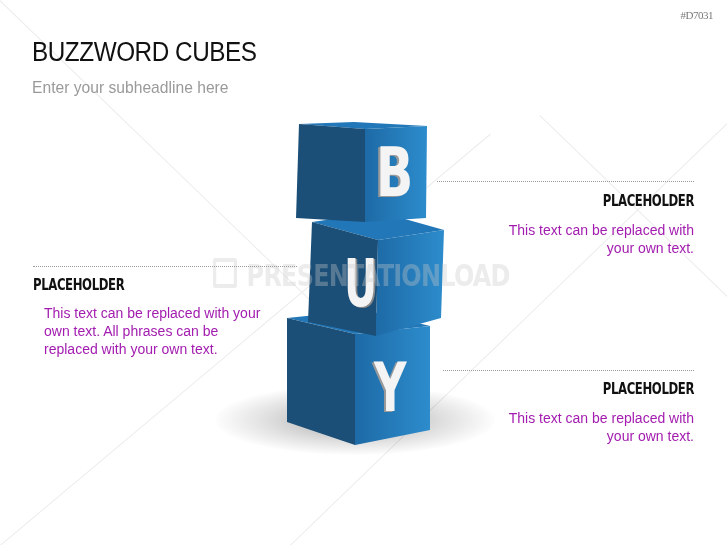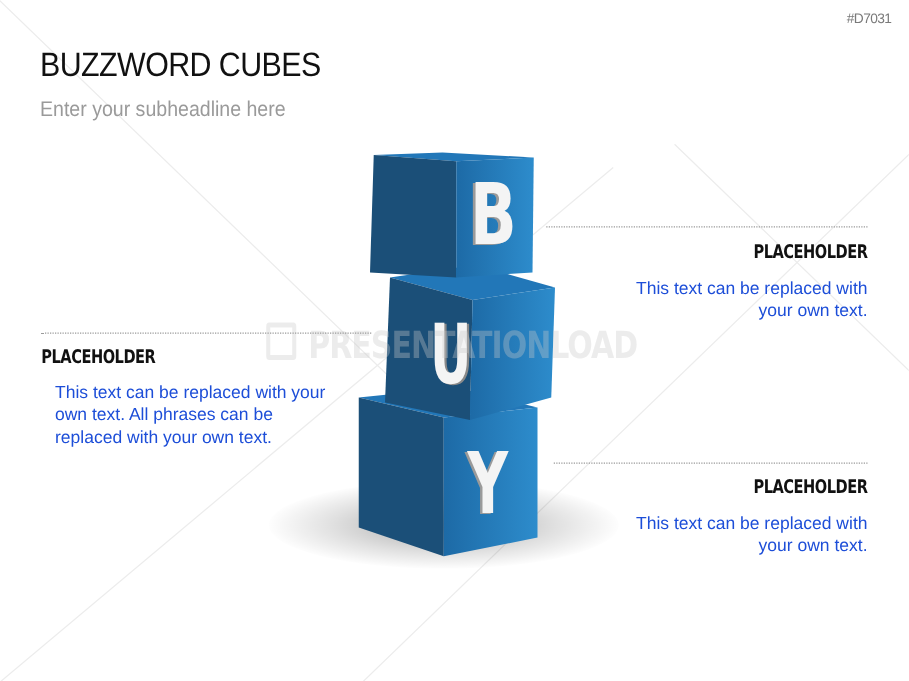--- a/index.html
+++ b/index.html
@@ -1,30 +1,30 @@
 <!DOCTYPE html>
 <html><head>
 <meta charset="utf-8">
 <style>
   html, body { margin: 0; padding: 0; }
   body {
     width: 727px; height: 545px; position: relative; overflow: hidden;
     background: #ffffff; font-family: "Liberation Sans", sans-serif;
   }
   .bg-line { position: absolute; height: 1px; background: #ececec; transform-origin: 0 0; }
-  .code { position: absolute; right: 14px; top: 9px; font-family: Liberation Sans, sans-serif;
+  .code { position: absolute; right: 14px; top: 9px; font-family: Liberation Serif, serif;
     font-size: 11px; color: #7a7a7a; letter-spacing: -0.5px; }
   .title { position: absolute; left: 32px; top: 37px; font-family: "Liberation Sans Narrow", "Liberation Sans", sans-serif;
     font-size: 27px; color: #111; letter-spacing: -0.5px; transform: scaleX(0.9); transform-origin: 0 0; }
   .subtitle { position: absolute; left: 32px; top: 78px; font-size: 17px; color: #9a9a9a;
     transform: scaleX(0.92); transform-origin: 0 0; }
   .dots { position: absolute; height: 0; border-top: 1px dotted #9a9a9a; }
   .ph-title { position: absolute; font-family: "DejaVu Sans", sans-serif; font-weight: bold; font-size: 15px;
     color: #111; letter-spacing: -0.5px; transform: scaleX(0.78); }
-  .ph-text { position: absolute; font-size: 14px; line-height: 18px; color: #1d4ed8; }
+  .ph-text { position: absolute; font-size: 14px; line-height: 18px; color: #a21caf; }
   .left-title { left: 33px; top: 276px; transform-origin: 0 0; }
   .left-text { left: 44px; top: 304px; width: 230px; text-align: left; }
   .r1-title { right: 33px; top: 192px; transform-origin: 100% 0; }
   .r1-text { right: 33px; top: 221px; width: 200px; text-align: right; }
   .r2-title { right: 33px; top: 380px; transform-origin: 100% 0; }
   .r2-text { right: 33px; top: 409px; width: 200px; text-align: right; }
   .watermark { position: absolute; left: 213px; top: 258px; font-family: "DejaVu Sans", sans-serif;
     font-weight: bold; font-size: 30px; color: rgba(200,200,200,0.35); letter-spacing: -1px;
     transform: scaleX(0.8); transform-origin: 0 0; white-space: nowrap; }
   .wm-icon { display: inline-block; width: 22px; height: 22px; border: 4px solid rgba(200,200,200,0.35);

